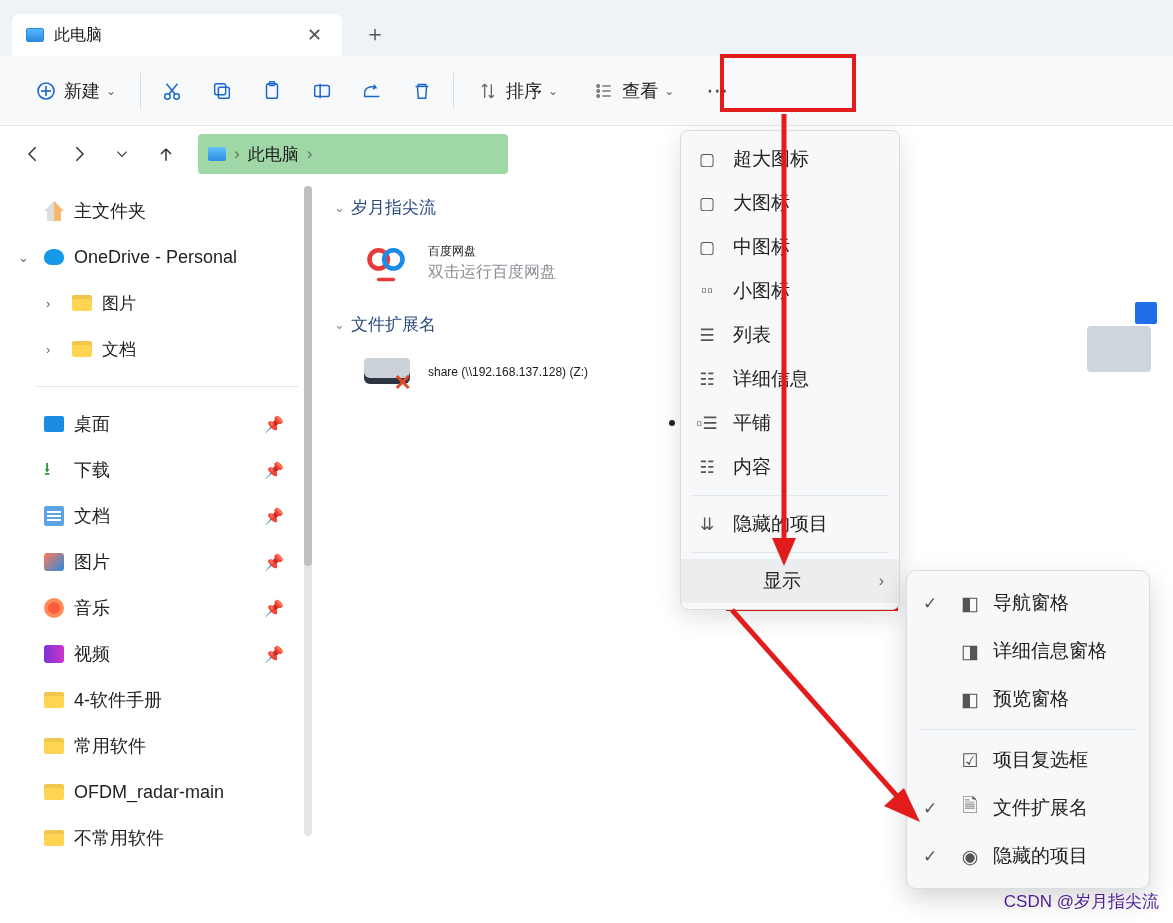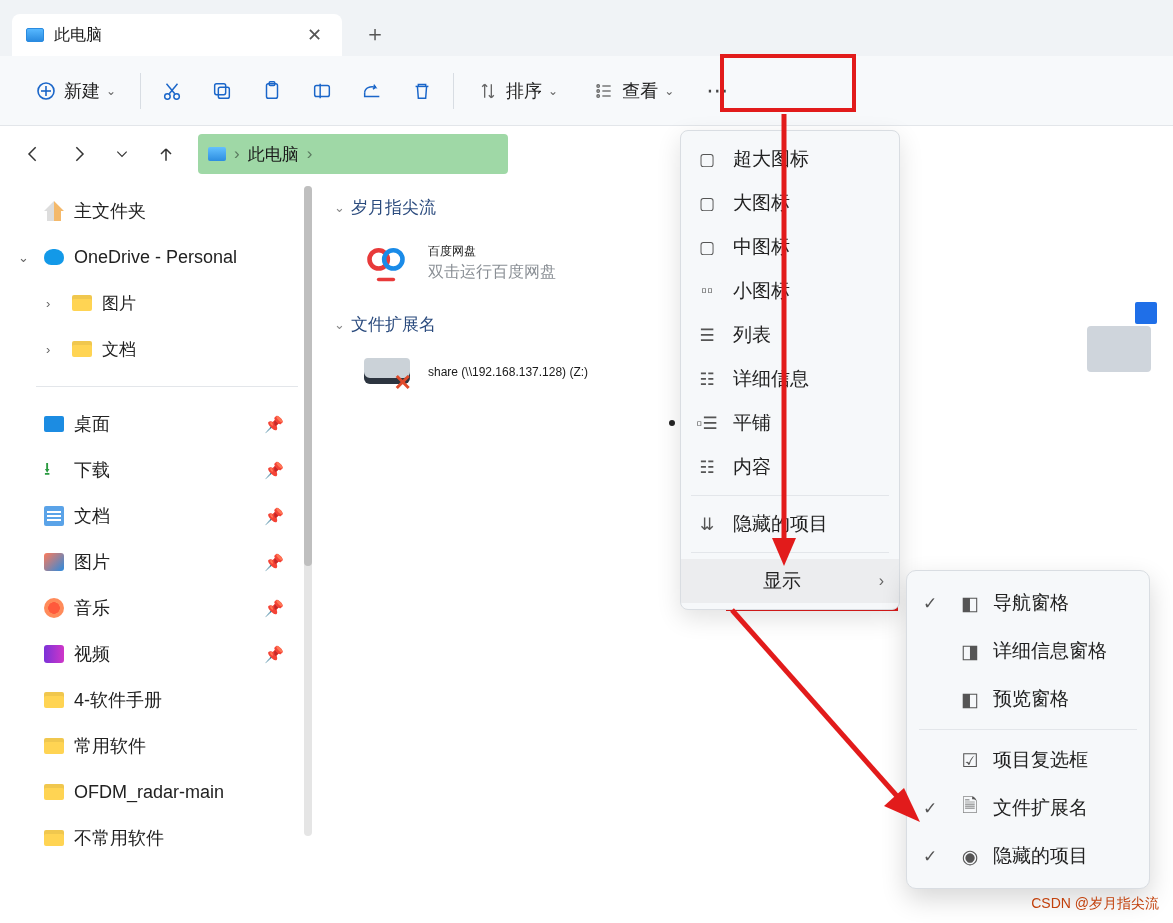--- a/index.html
+++ b/index.html
@@ -87,21 +87,21 @@
   .menu .mitem .rchev { margin-left:auto; color:#666; font-size:16px; }
   .menu .mitem.centered { justify-content:center; padding-left:0; }
 
   
   .submenu { position:absolute; width:244px; background:#f6f8fa; border:1px solid #d9dde2; border-radius:10px; box-shadow:0 10px 26px rgba(0,0,0,0.16); padding:8px 0; z-index:25; }
   .submenu .sitem { display:flex; align-items:center; height:48px; padding:0 16px 0 52px; gap:12px; font-size:19px; color:#222; position:relative; }
   .submenu .sitem .chk { position:absolute; left:16px; color:#555; font-size:17px; }
   .submenu .sitem .si-icon { color:#555; width:22px; text-align:center; }
   .submenu .sdiv { height:1px; background:#e3e6ea; margin:6px 12px; }
 
-  .watermark-br { position:absolute; right:14px; bottom:10px; font-size:14px; color:#c2410c; z-index:40; }
+  .watermark-br { position:absolute; right:14px; bottom:10px; font-size:17px; color:#4c1d95; z-index:40; }
 
   
   .arrow { position:absolute; pointer-events:none; z-index:30; }
 </style>
 </head>
 <body>
 
 <div class="window">
 
   <div class="tabbar">

